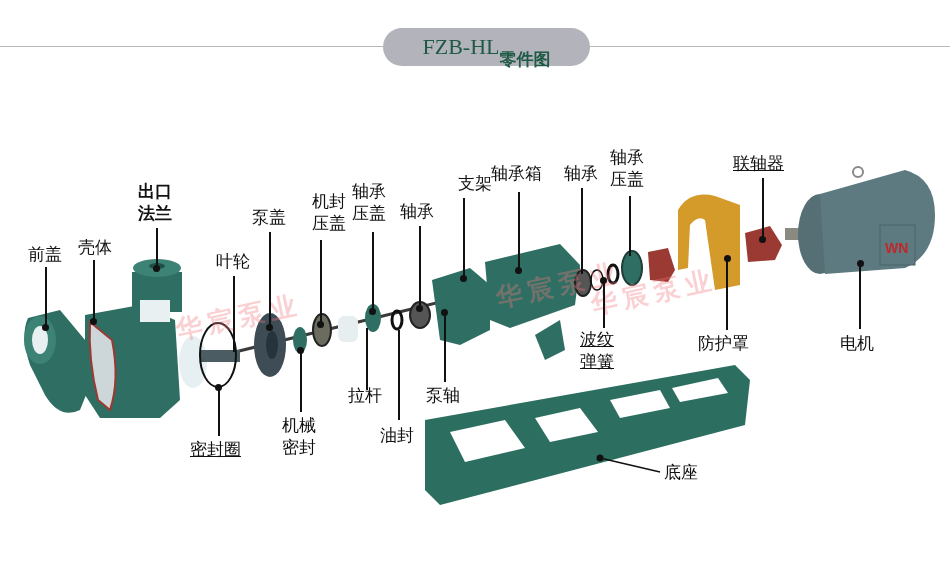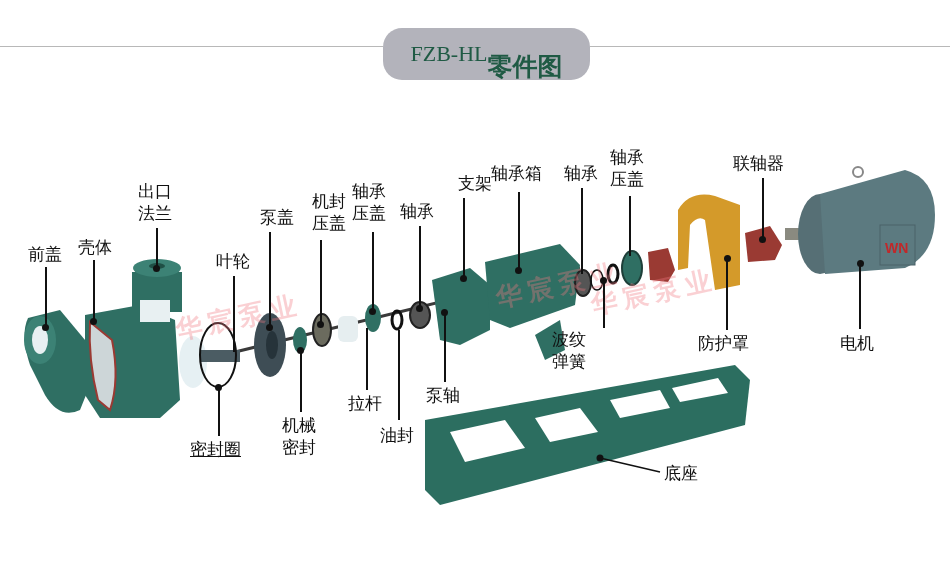--- a/index.html
+++ b/index.html
@@ -1,22 +1,22 @@
 <!DOCTYPE html>
 <html><head>
 <meta charset="utf-8">
 <style>
   html, body { margin:0; padding:0; }
   body { width:950px; height:561px; background:#ffffff; position:relative; overflow:hidden;
          font-family:"DejaVu Sans","Liberation Sans",sans-serif; }
   .hline { position:absolute; top:46px; height:1px; background:#b8b8b8; }
-  .title-pill { position:absolute; left:383px; top:28px; width:207px; height:52px; border-radius:19px;
+  .title-pill { position:absolute; left:383px; top:28px; width:207px; height:38px; border-radius:19px;
                 background:#b3b3bb; display:flex; align-items:center; justify-content:center; }
   .title-pill span.en { font-family:"Liberation Serif","DejaVu Serif",serif; font-size:22px; color:#1f5a44; letter-spacing:0px; }
-  .title-pill span.zh { font-size:25px; font-weight:bold; color:#1f5a44;margin-top:24px; }
+  .title-pill span.zh { font-size:17px; font-weight:bold; color:#1f5a44;margin-top:24px; }
   .label { position:absolute; font-size:17px; line-height:22px; color:#111; text-align:center; white-space:nowrap; }
   .leader { position:absolute; width:2px; background:#111; }
   .dot { position:absolute; width:7px; height:7px; border-radius:50%; background:#111; }
   .watermark { position:absolute; font-size:26px; color:rgba(240,120,130,0.35); transform:rotate(-12deg); letter-spacing:6px; font-weight:bold; }
   svg { position:absolute; left:0; top:0; }
 </style>
 </head>
 <body>
 
 <div class="hline" style="left:0;width:383px;"></div>
@@ -110,35 +110,35 @@
 <div class="watermark" style="left:590px;top:275px;">华宸泵业</div>
 
 <div class="label" style="left:28px;top:243px;text-align:center;">前盖</div>
 <div class="leader" style="left:45px;top:267px;height:60px;"></div>
 <div class="dot" style="left:42px;top:324px;"></div>
 
 <div class="label" style="left:78px;top:236px;">壳体</div>
 <div class="leader" style="left:93px;top:260px;height:60px;"></div>
 <div class="dot" style="left:90px;top:318px;"></div>
 
-<div class="label" style="left:138px;top:180px;">
+<div class="label" style="left:138px;top:180px;font-weight:bold;">
   <div>出口</div>
   <div>法兰</div>
 </div>
 <div class="leader" style="left:156px;top:228px;height:40px;"></div>
 <div class="dot" style="left:153px;top:265px;"></div>
 
 <div class="label" style="left:216px;top:250px;">叶轮</div>
 <div class="leader" style="left:233px;top:276px;height:76px;"></div>
 
 <div class="leader" style="left:218px;top:386px;height:50px;"></div>
 <div class="dot" style="left:215px;top:384px;"></div>
 <div class="label" style="left:190px;top:438px;text-decoration:underline;">密封圈</div>
 
-<div class="label" style="left:252px;top:206px;margin-left:8px;">泵盖</div>
+<div class="label" style="left:252px;top:206px;">泵盖</div>
 <div class="leader" style="left:269px;top:232px;height:94px;"></div>
 <div class="dot" style="left:266px;top:324px;"></div>
 
 <div class="label" style="left:312px;top:190px;">
   <div>机封</div>
   <div>压盖</div>
 </div>
 <div class="leader" style="left:320px;top:240px;height:84px;"></div>
 <div class="dot" style="left:317px;top:321px;"></div>
 
@@ -150,21 +150,21 @@
 </div>
 
 <div class="label" style="left:352px;top:180px;">
   <div>轴承</div>
   <div>压盖</div>
 </div>
 <div class="leader" style="left:372px;top:232px;height:78px;"></div>
 <div class="dot" style="left:369px;top:308px;"></div>
 
 <div class="leader" style="left:366px;top:328px;height:62px;"></div>
-<div class="label" style="left:348px;top:392px;">拉杆</div>
+<div class="label" style="left:348px;top:384px;">拉杆</div>
 
 <div class="label" style="left:400px;top:200px;">轴承</div>
 <div class="leader" style="left:419px;top:226px;height:82px;"></div>
 <div class="dot" style="left:416px;top:305px;"></div>
 
 <div class="leader" style="left:398px;top:330px;height:90px;"></div>
 <div class="label" style="left:380px;top:424px;">油封</div>
 
 <div class="label" style="left:458px;top:172px;">支架</div>
 <div class="leader" style="left:463px;top:198px;height:80px;"></div>
@@ -176,40 +176,40 @@
 
 <div class="label" style="left:491px;top:162px;">轴承箱</div>
 <div class="leader" style="left:518px;top:192px;height:78px;"></div>
 <div class="dot" style="left:515px;top:267px;"></div>
 
 <div class="label" style="left:564px;top:162px;">轴承</div>
 <div class="leader" style="left:581px;top:188px;height:86px;"></div>
 
 <div class="leader" style="left:603px;top:280px;height:48px;"></div>
 <div class="dot" style="left:600px;top:277px;"></div>
-<div class="label" style="left:552px;top:328px;">
+<div class="label" style="left:580px;top:328px;text-decoration:underline;">
   <div>波纹</div>
   <div>弹簧</div>
 </div>
 
 <div class="label" style="left:610px;top:146px;">
   <div>轴承</div>
   <div>压盖</div>
 </div>
 <div class="leader" style="left:629px;top:196px;height:60px;"></div>
 
 <div class="dot" style="left:724px;top:255px;"></div>
 <div class="leader" style="left:726px;top:258px;height:72px;"></div>
 <div class="label" style="left:698px;top:332px;">防护罩</div>
 
-<div class="label" style="left:733px;top:152px;">联轴器</div>
+<div class="label" style="left:733px;top:152px;text-decoration:underline;">联轴器</div>
 <div class="leader" style="left:762px;top:178px;height:60px;"></div>
 <div class="dot" style="left:759px;top:236px;"></div>
 
 <div class="dot" style="left:857px;top:260px;"></div>
 <div class="leader" style="left:859px;top:263px;height:66px;"></div>
 <div class="label" style="left:840px;top:332px;">电机</div>
 
 <svg width="950" height="561">
   <circle cx="600" cy="458" r="3.5" fill="#111"></circle>
   <line x1="600" y1="458" x2="660" y2="472" stroke="#111" stroke-width="1.5"></line>
 </svg>
-<div class="label" style="left:664px;top:462px;">底座</div>
+<div class="label" style="left:664px;top:462px;font-family:Liberation Serif, serif;">底座</div>
 
 </body></html>

